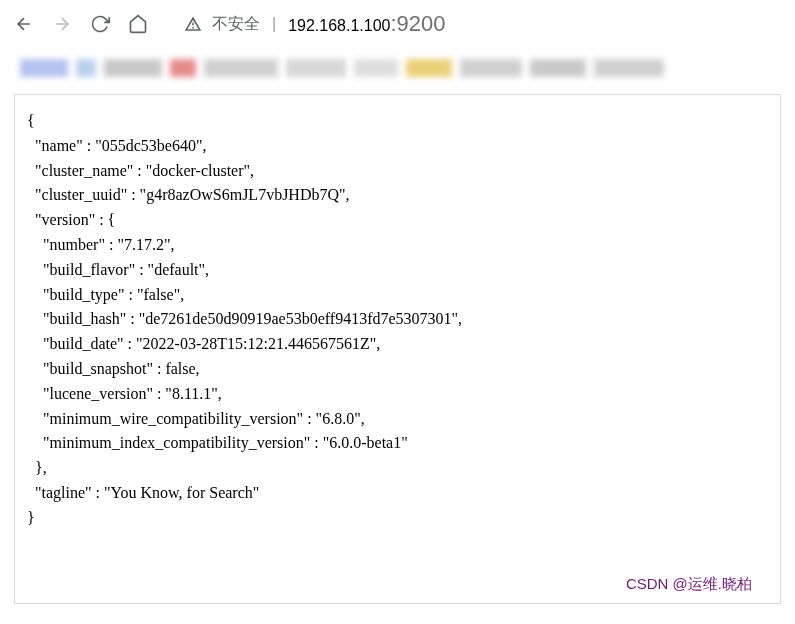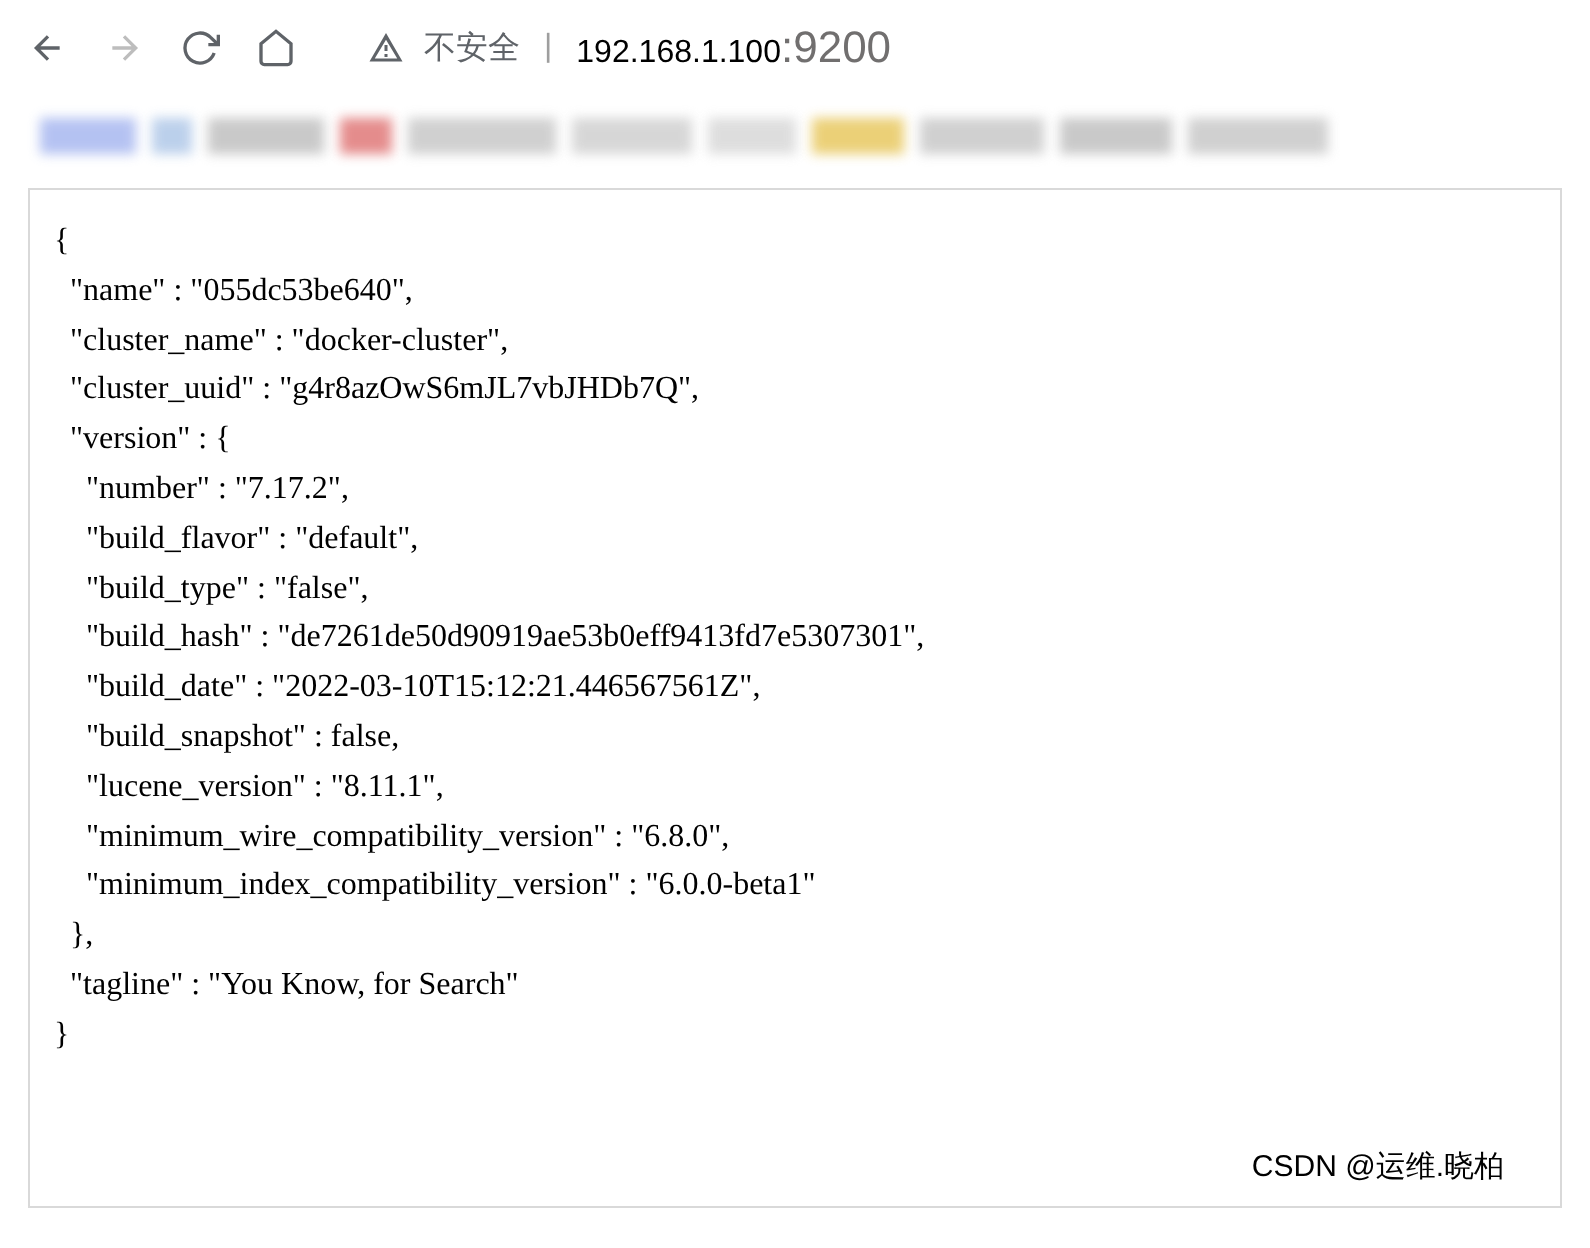--- a/index.html
+++ b/index.html
@@ -85,21 +85,21 @@
       line-height: 1.55;
       color: #000;
       white-space: pre;
       position: relative;
       height: 510px;
     }
     .watermark {
       position: absolute;
       right: 28px;
       bottom: 10px;
-      color: #000000;
+      color: #701a75;
       font-family: -apple-system, sans-serif;
       font-size: 15px;
       text-align: right;
       line-height: 1.3;
     }
   </style>
 </head>
 <body>
 
 <div class="toolbar">
@@ -152,20 +152,20 @@
 
 <div class="content">{
   "name" : "<span>055dc53be640</span>",
   "cluster_name" : "<span>docker-cluster</span>",
   "cluster_uuid" : "<span>g4r8azOwS6mJL7vbJHDb7Q</span>",
   "version" : {
     "number" : "<span>7.17.2</span>",
     "build_flavor" : "<span>default</span>",
     "build_type" : "<span>false</span>",
     "build_hash" : "<span>de7261de50d90919ae53b0eff9413fd7e5307301</span>",
-    "build_date" : "<span>2022-03-10T15:12:21.446567561Z</span>",
+    "build_date" : "<span>2022-03-28T15:12:21.446567561Z</span>",
     "build_snapshot" : <span>false</span>,
     "lucene_version" : "<span>8.11.1</span>",
     "minimum_wire_compatibility_version" : "<span>6.8.0</span>",
     "minimum_index_compatibility_version" : "<span>6.0.0-beta1</span>"
   },
   "tagline" : "<span>You Know, for Search</span>"
 }<div class="watermark"><span>CSDN @运维.晓柏</span><br></div></div>
 
 </body></html>

